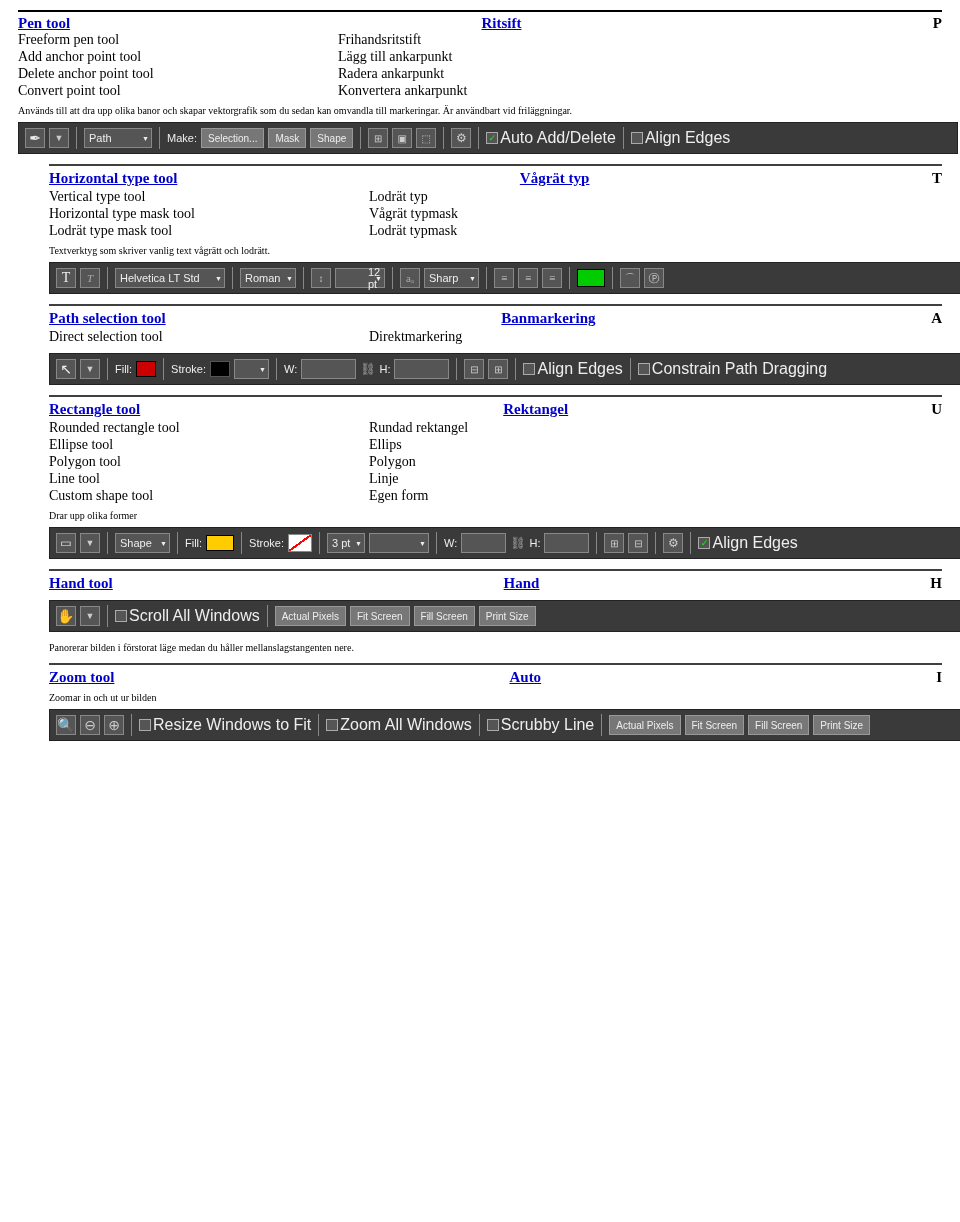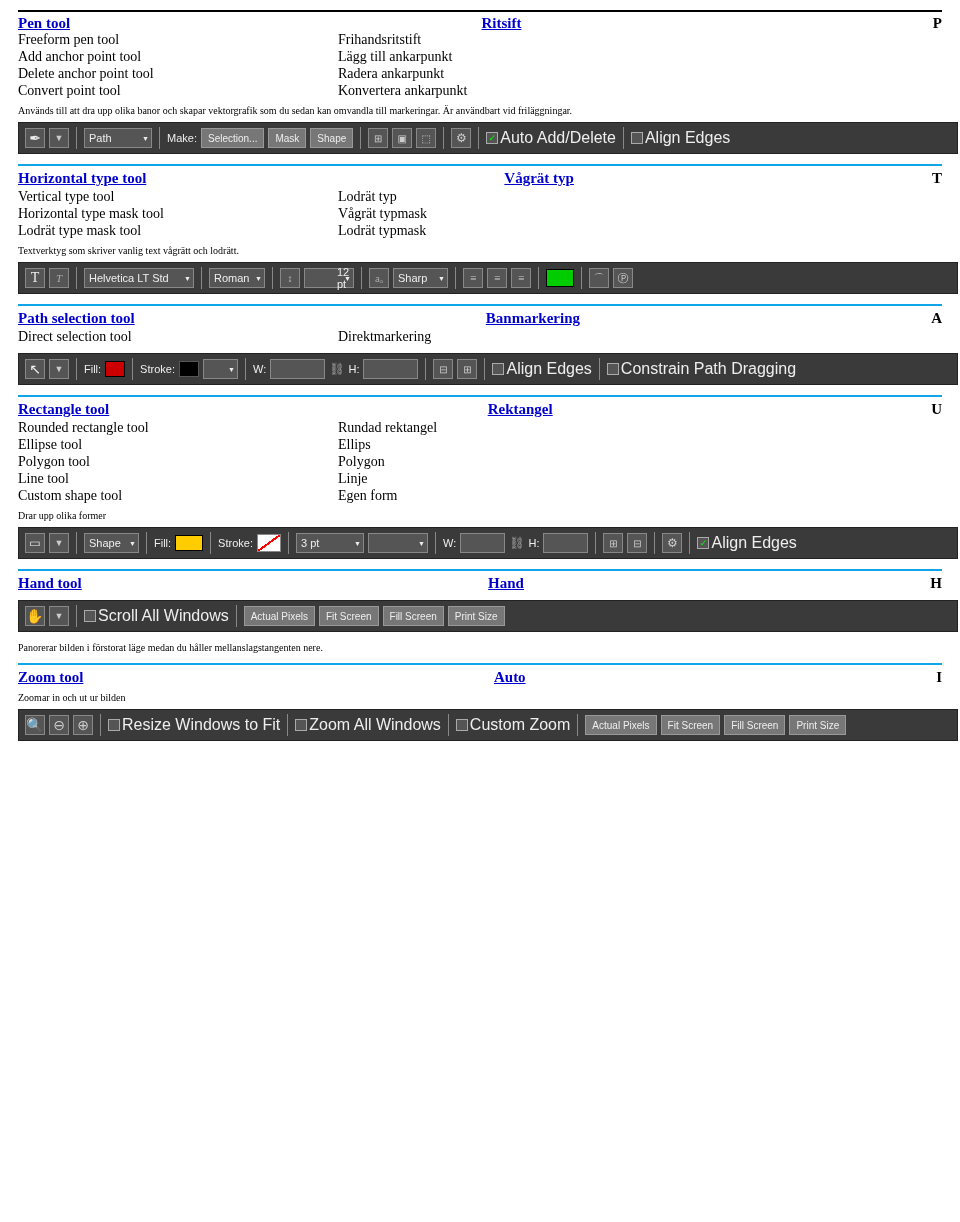--- a/index.html
+++ b/index.html
@@ -6,23 +6,24 @@
     body {
       font-family: "Times New Roman", Times, serif;
       font-size: 15px;
       background: #ffffff;
       color: #000000;
       width: 960px;
       min-height: 1222px;
       padding: 10px 18px;
     }
     .section {
-      border-top: 2px solid #0ea5e9;
+      border-top: 2px solid #404040;
       margin-bottom: 10px;
       padding-top: 4px;
+      margin-left: 31px;
     }
     .section-title-row {
       display: flex;
       justify-content: space-between;
       margin-bottom: 2px;
     }
     .section-title {
       color: #0000cc;
       text-decoration: underline;
       font-weight: bold;
@@ -346,21 +347,21 @@
     <div class="tb-dropdown" style="width:55px;">Shape</div>
     <div class="tb-separator"></div>
     <span class="tb-text">Fill:</span>
     <div class="tb-color-yellow"></div>
     <div class="tb-separator"></div>
     <span class="tb-text">Stroke:</span>
     <div style="width:24px;height:18px;background:#fff;border:1px solid #888;position:relative;">
       <div style="position:absolute;top:0;left:0;width:100%;height:100%;background:linear-gradient(to bottom right, transparent calc(50% - 1px), red calc(50% - 1px), red calc(50% + 1px), transparent calc(50% + 1px));"></div>
     </div>
     <div class="tb-separator"></div>
-    <div class="tb-dropdown" style="width:68px;">3 pt</div>
+    <div class="tb-dropdown" style="width:38px;">3 pt</div>
     <div class="tb-dropdown" style="width:60px;"></div>
     <div class="tb-separator"></div>
     <span class="tb-text">W:</span>
     <div class="tb-box" style="width:45px;"></div>
     <div class="tb-link-icon" style="color:#aaa;font-size:12px;">⛓</div>
     <span class="tb-text">H:</span>
     <div class="tb-box" style="width:45px;"></div>
     <div class="tb-separator"></div>
     <div class="tb-icon" style="font-size:10px;">⊞</div>
     <div class="tb-icon" style="font-size:10px;">⊟</div>
@@ -416,21 +417,21 @@
       <span>Resize Windows to Fit</span>
     </div>
     <div class="tb-separator"></div>
     <div class="tb-checkbox">
       <div class="cb-box"></div>
       <span>Zoom All Windows</span>
     </div>
     <div class="tb-separator"></div>
     <div class="tb-checkbox">
       <div class="cb-box"></div>
-      <span>Custom Zoom</span>
+      <span>Scrubby Line</span>
     </div>
     <div class="tb-separator"></div>
     <div class="tb-btn">Actual Pixels</div>
     <div class="tb-btn">Fit Screen</div>
     <div class="tb-btn">Fill Screen</div>
     <div class="tb-btn">Print Size</div>
   </div>
 </div>
 
 </body></html>

